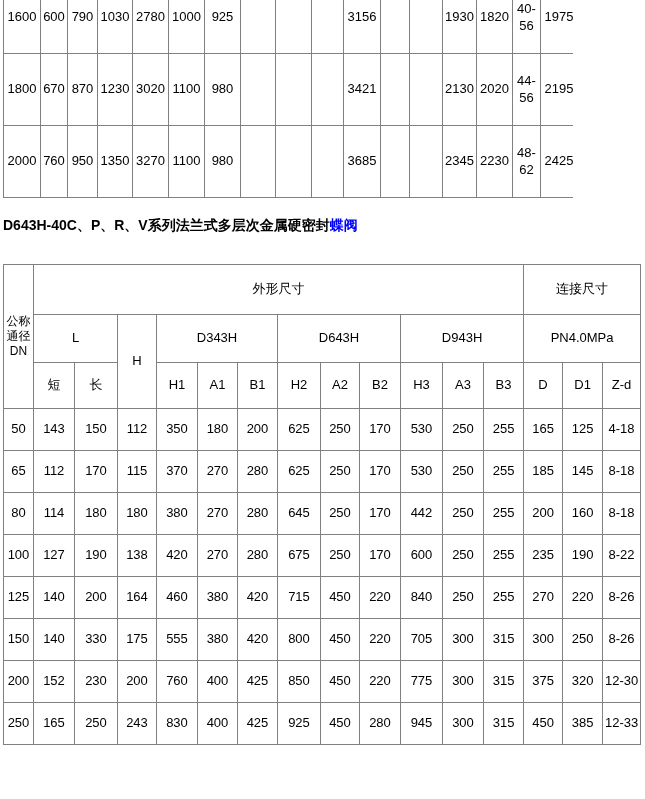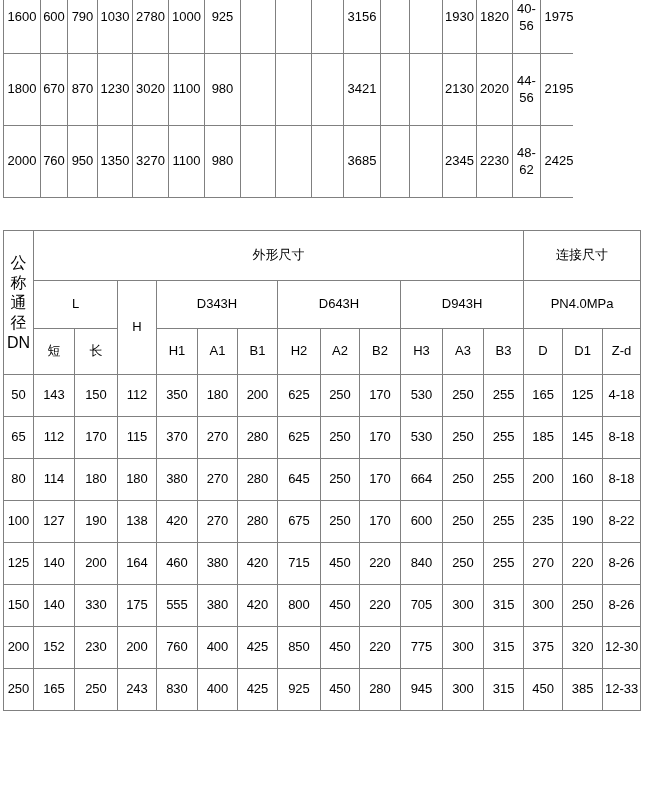--- a/index.html
+++ b/index.html
@@ -21,21 +21,21 @@
   .heading{margin:17px 0 0 0;font-size:14px;font-weight:bold;
            line-height:17px;white-space:nowrap;}
   .heading a{color:#0000ff;text-decoration:none;font-weight:bold;}
 
   
   .bottom-table{width:637px;margin-top:30px;}
   .hrow-a{height:50px;}
   .hrow-b{height:48px;}
   .hrow-c{height:46px;}
   .bottom-table tbody tr{height:42px;}
-  td.dn{font-size:16px;}
+  td.dn{font-size:12px;}
 </style>
 </head>
 <body>
 
 <div class="content">
 
   <div class="top-clip">
     <table class="top-table">
       <colgroup>
         <col style="width:37px">
@@ -119,20 +119,23 @@
             <td>2230</td>
             <td>48-62</td>
             <td>2425</td>
             <td>2300</td>
             <td>48-70</td>
           </tr>
         </tbody>
     </table>
   </div>
 
+  <div class="heading">
+    <span>D643H-40C、P、R、V系列法兰式多层次金属硬密封</span><a href="#">蝶阀</a>
+  </div>
 
   <table class="bottom-table">
     <colgroup>
       <col style="width:30px">
         <col style="width:41px">
         <col style="width:43px">
       <col style="width:39px">
         <col style="width:41px">
         <col style="width:40px">
       <col style="width:40px">
@@ -218,21 +221,21 @@
           <td>80</td>
           <td>114</td>
           <td>180</td>
           <td>180</td>
           <td>380</td>
           <td>270</td>
           <td>280</td>
           <td>645</td>
           <td>250</td>
           <td>170</td>
-          <td>664</td>
+          <td>442</td>
           <td>250</td>
           <td>255</td>
           <td>200</td>
           <td>160</td>
           <td>8-18</td>
         </tr>
         <tr>
           <td>100</td>
           <td>127</td>
           <td>190</td>

